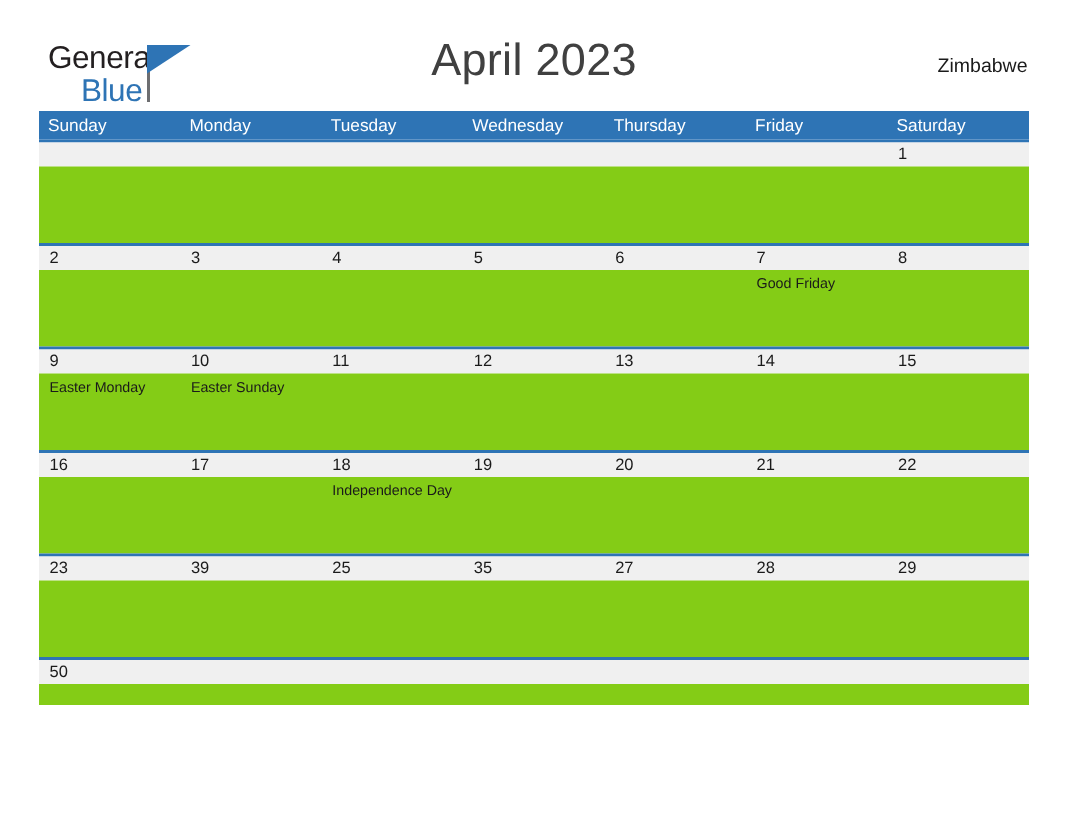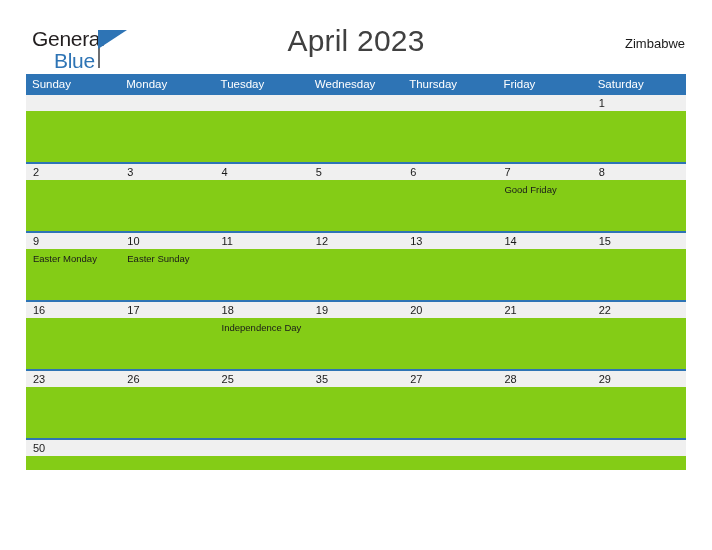--- a/index.html
+++ b/index.html
@@ -256,21 +256,21 @@
       <div class="event-cell"></div>
       <div class="event-cell"></div>
       <div class="event-cell"></div>
       <div class="event-cell"></div>
     </div>
   </div>
 
   <div class="week-row">
     <div class="week-dates">
       <div class="date-num">23</div>
-      <div class="date-num">26</div>
+      <div class="date-num">39</div>
       <div class="date-num">25</div>
       <div class="date-num">35</div>
       <div class="date-num">27</div>
       <div class="date-num">28</div>
       <div class="date-num">29</div>
     </div>
     <div class="week-events">
       <div class="event-cell"></div>
       <div class="event-cell"></div>
       <div class="event-cell"></div>

